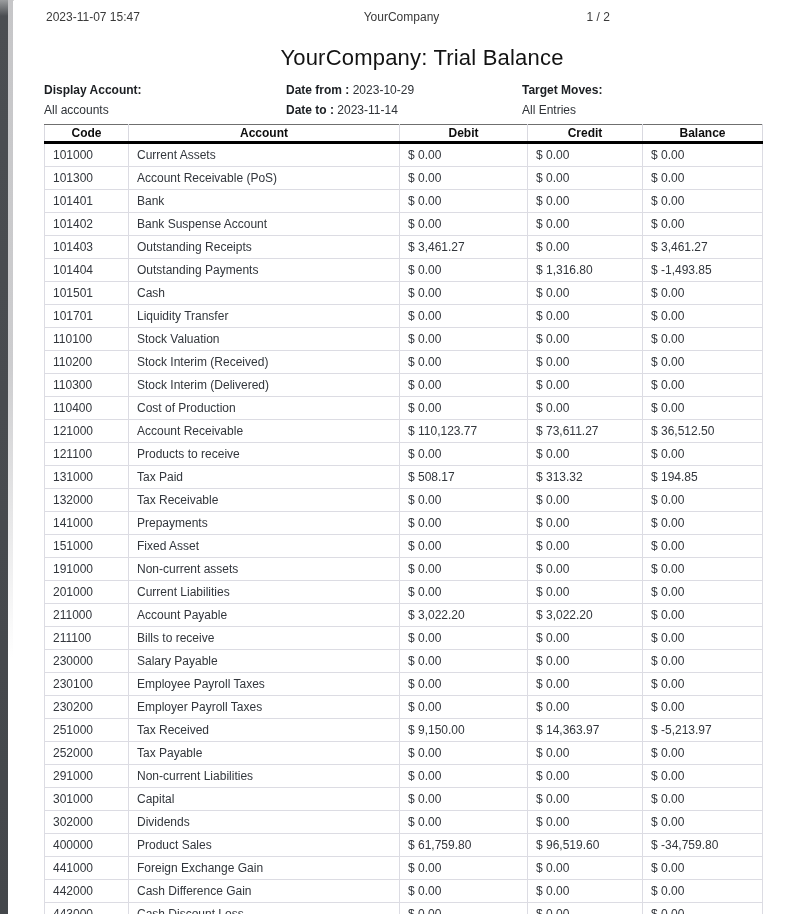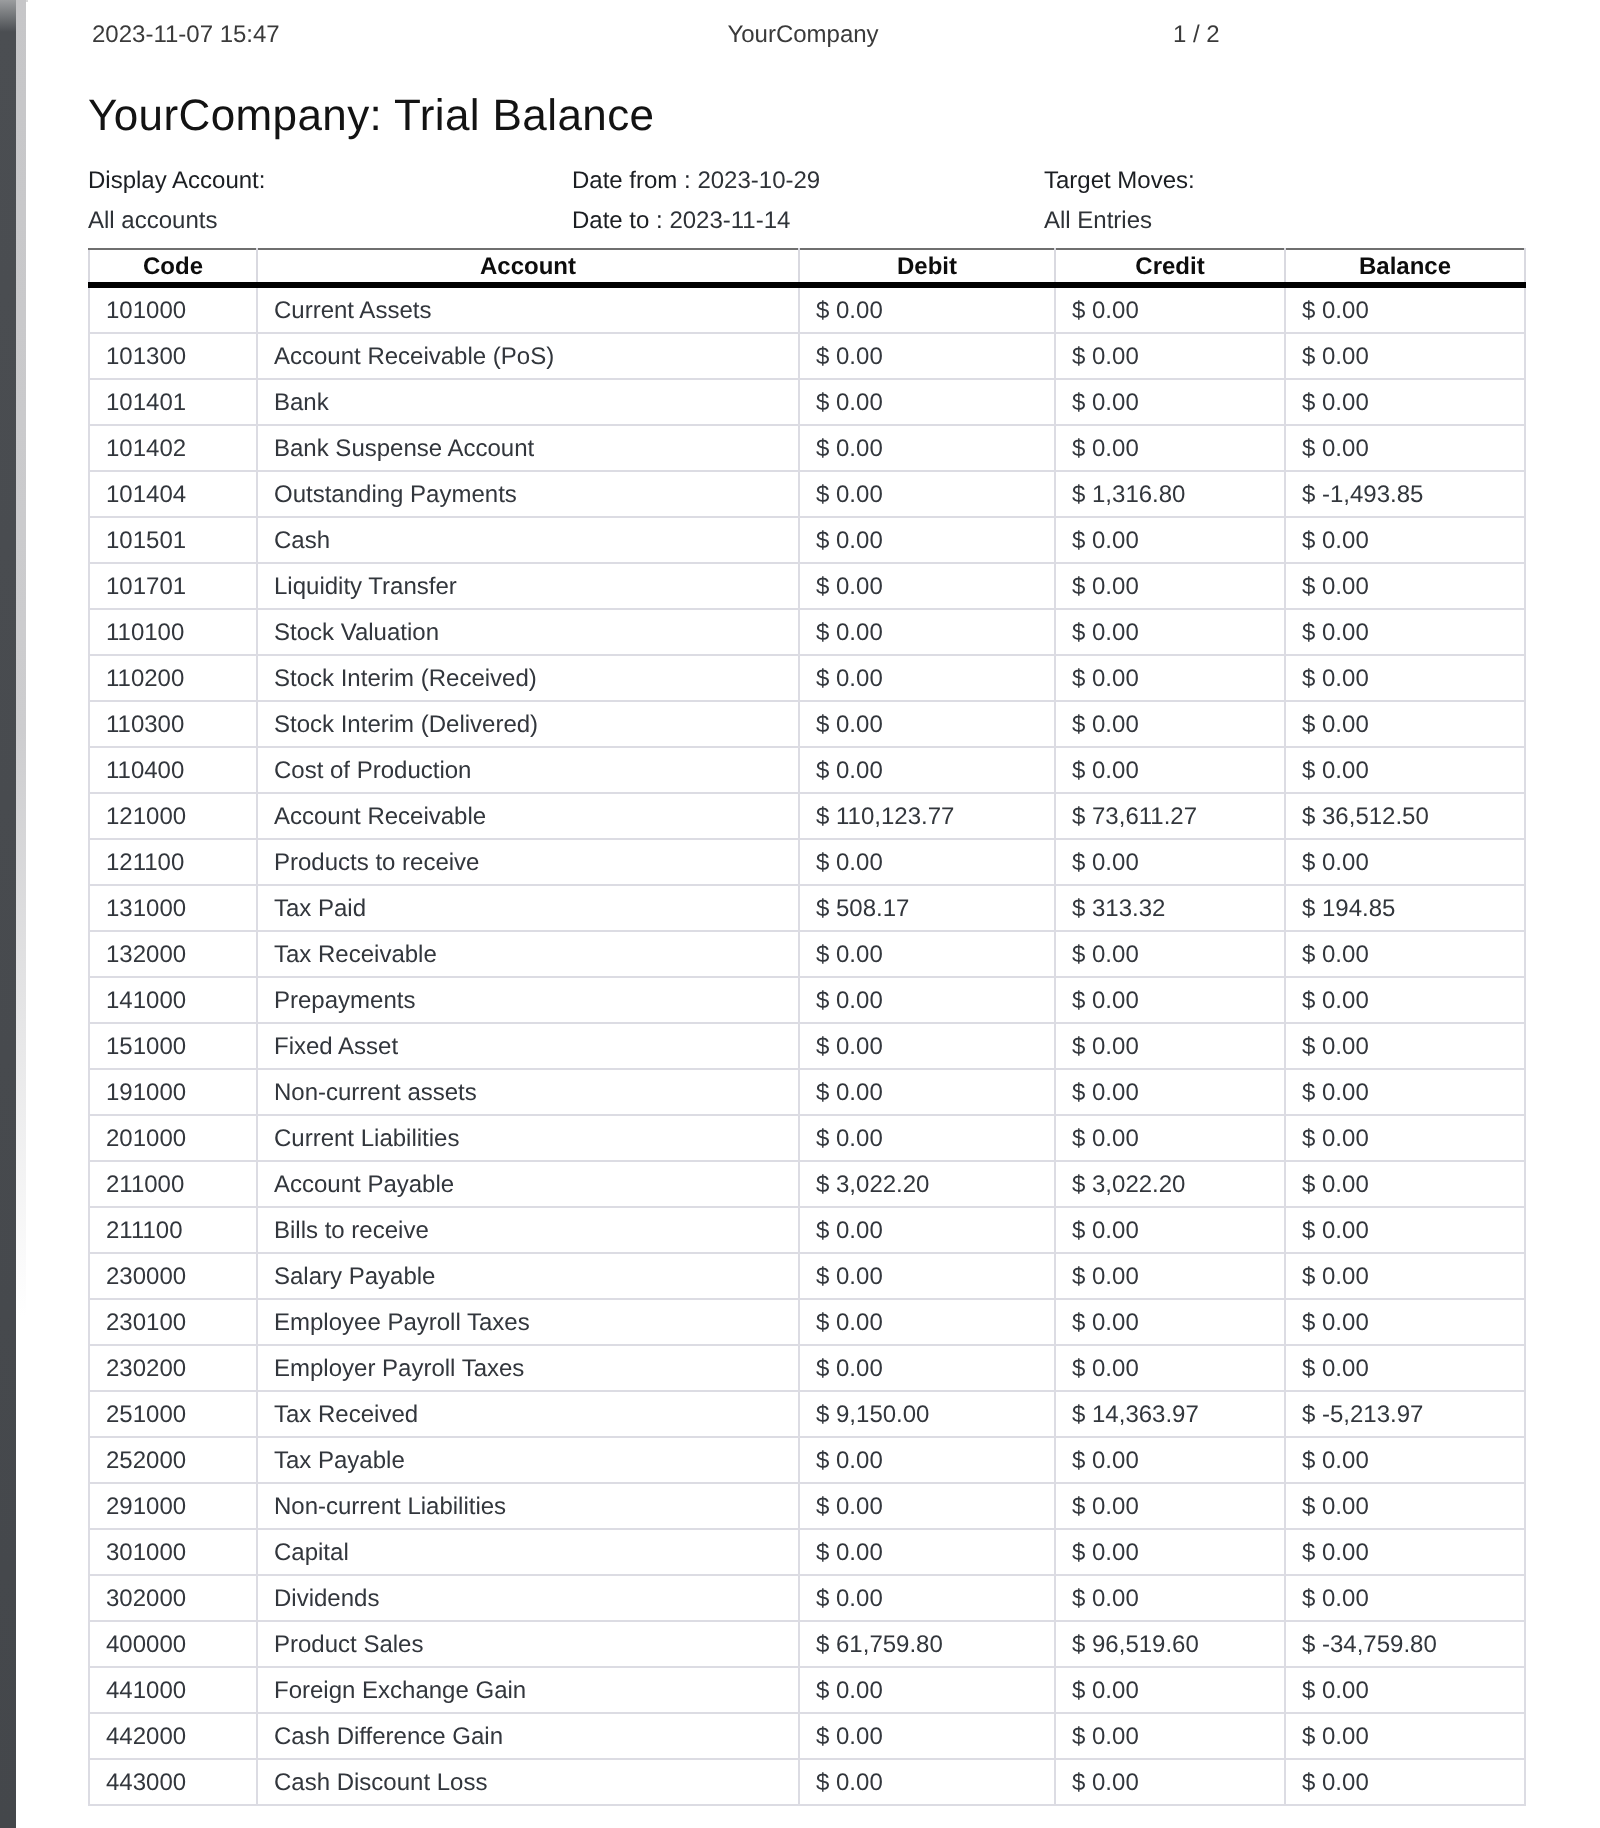--- a/index.html
+++ b/index.html
@@ -22,28 +22,28 @@
   .meta{
     display:flex;align-items:flex-start;
     padding:10px 43px 0 32px;
     font-size:12px;line-height:14px;color:#3a3a3a;
   }
   .meta .l{flex:1 1 0;text-align:left;}
   .meta .c{flex:0 0 auto;}
   .meta .r{flex:1 1 0;text-align:center;}
   .title{
     font-size:22px;font-weight:400;color:#131313;
-    margin:21px 0 0 30px;line-height:26px;letter-spacing:.2px;
+    margin:21px 0 0 30px;line-height:26px;letter-spacing:.2px;text-align:center;
   }
   .filters{
     display:grid;grid-template-columns:242px 236px auto;
     margin:9px 38px 0 30px;
     font-size:12px;line-height:20px;color:#2e3237;
   }
-  .filters .lbl{font-weight:400;color:#1b1e22;}
+  .filters .lbl{font-weight:700;color:#1b1e22;}
   table.tb{
     border-collapse:collapse;table-layout:fixed;
     width:718px;margin:4px 0 0 30px;
     font-size:12px;
   }
   table.tb thead th{
     font-weight:700;text-align:center;color:#0d0d0d;
     padding:2px 4px 1px;line-height:13px;
     border-top:1px solid #6f6f6f;
     border-bottom:3px solid #000000;
@@ -133,20 +133,27 @@
     <td class="c-amount">$ 0.00</td>
   </tr>
         <tr>
     <td class="c-code">101402</td>
     <td class="c-account">Bank Suspense Account</td>
     <td class="c-amount">$ 0.00</td>
     <td class="c-amount">$ 0.00</td>
     <td class="c-amount">$ 0.00</td>
   </tr>
         <tr>
+    <td class="c-code">101403</td>
+    <td class="c-account">Outstanding Receipts</td>
+    <td class="c-amount">$ 3,461.27</td>
+    <td class="c-amount">$ 0.00</td>
+    <td class="c-amount">$ 3,461.27</td>
+  </tr>
+        <tr>
     <td class="c-code">101404</td>
     <td class="c-account">Outstanding Payments</td>
     <td class="c-amount">$ 0.00</td>
     <td class="c-amount">$ 1,316.80</td>
     <td class="c-amount">$ -1,493.85</td>
   </tr>
         <tr>
     <td class="c-code">101501</td>
     <td class="c-account">Cash</td>
     <td class="c-amount">$ 0.00</td>

